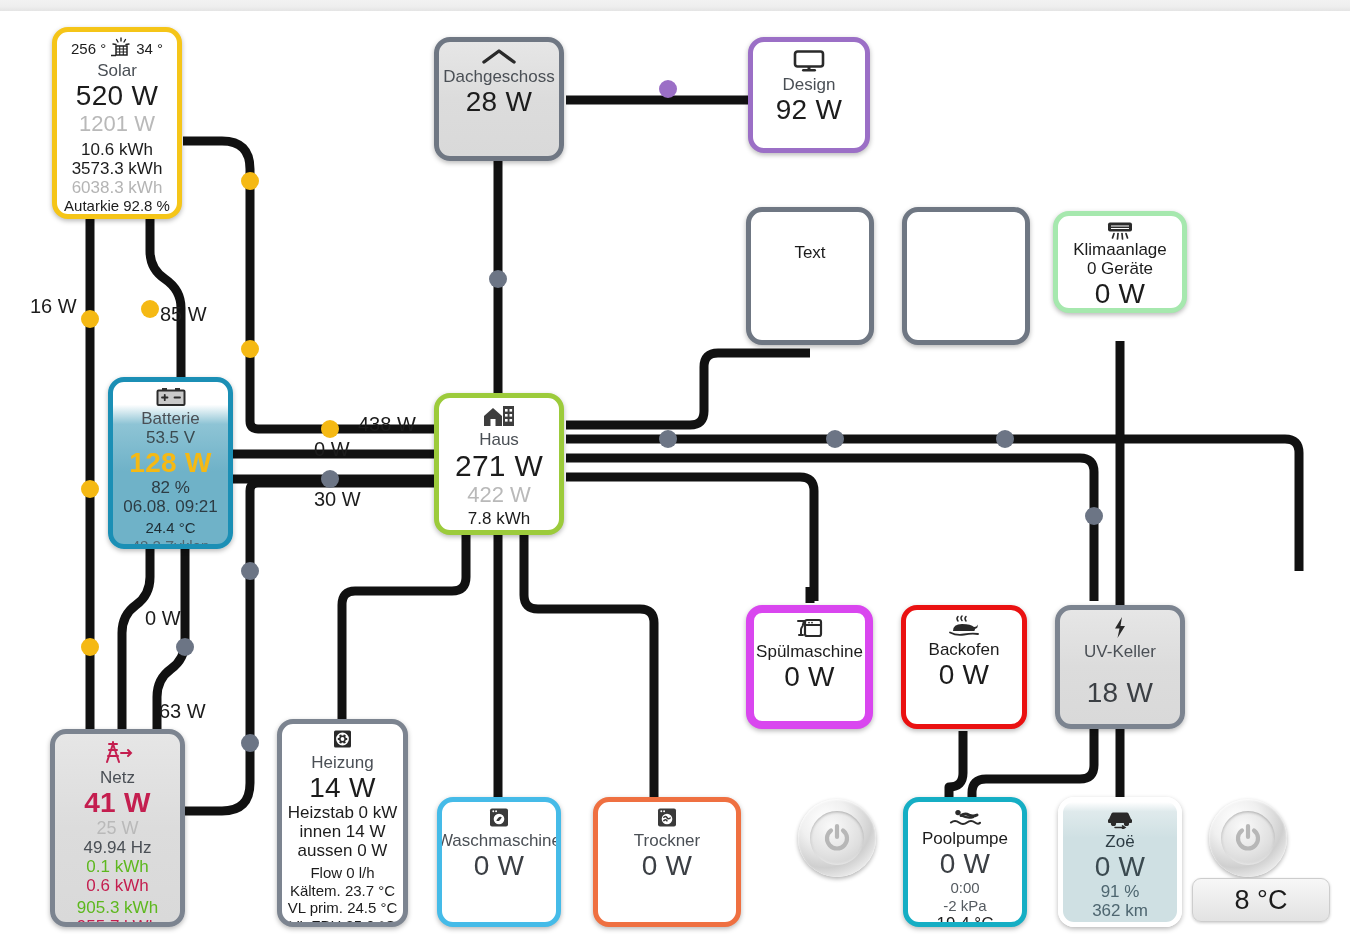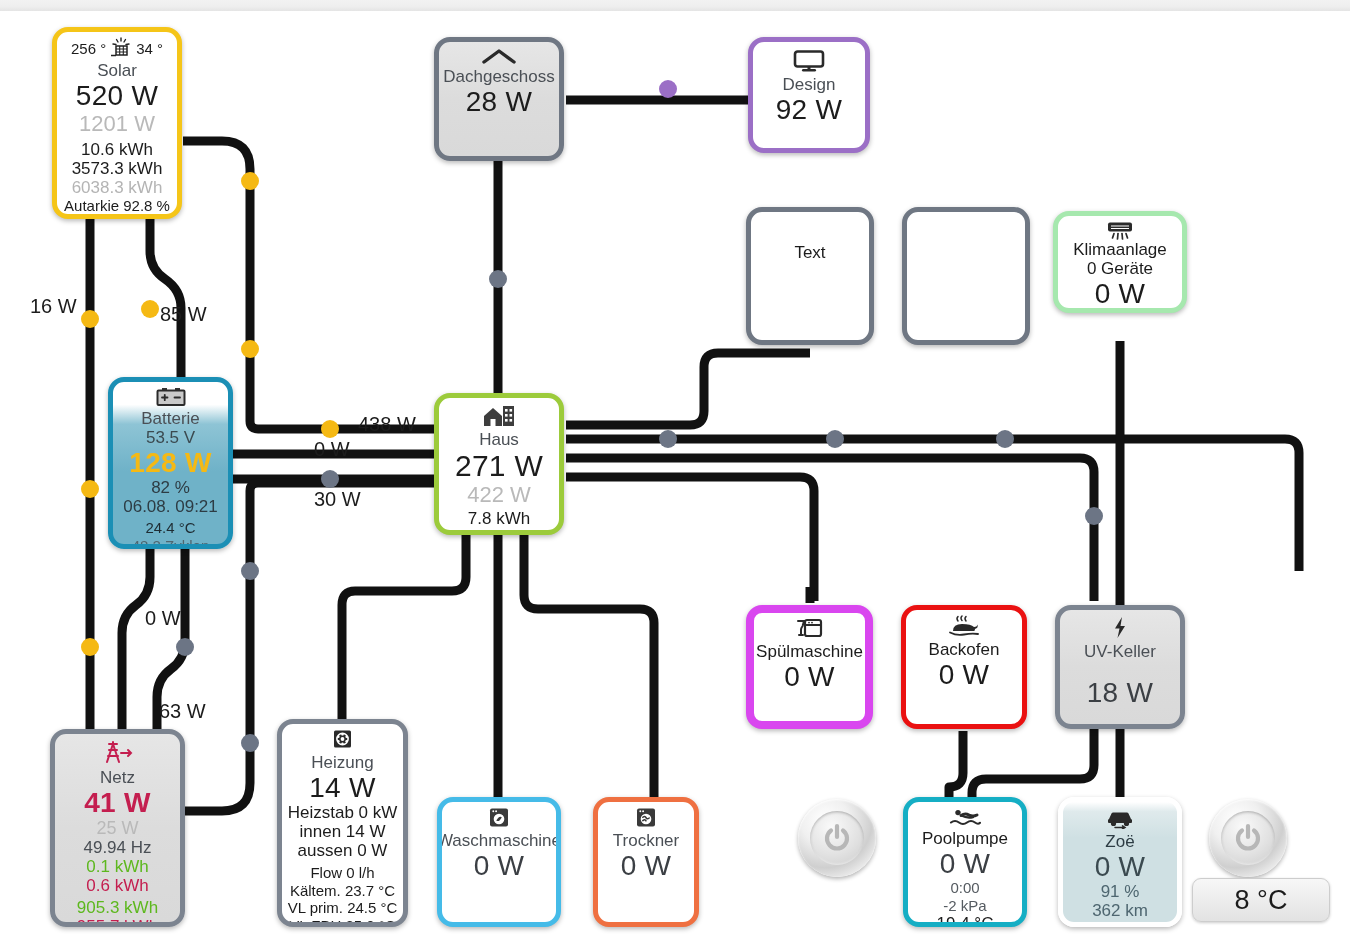--- a/index.html
+++ b/index.html
@@ -374,21 +374,21 @@
         <circle cx="11" cy="12" r="5.3" fill="#fff"></circle>
         <path d="M8.3 13.6 Q11 8.5 13.8 10.2 Q11 15.5 8.3 13.6 Z" fill="#3a3a3a"></path>
         <circle cx="5.3" cy="4.3" r="0.95" fill="#fff"></circle>
         <circle cx="8.1" cy="4.3" r="0.95" fill="#fff"></circle>
       </svg>
     </span>
     <div class="title" style="color:#4a4f55;">Waschmaschine</div>
     <div class="big" style="color:#3b3f44;">0 W</div>
   </div>
 
-  <div class="node" style="left:593px; top:786px; width:106px; height:130px; border:5px solid #ef7041;">
+  <div class="node" style="left:593px; top:786px; width:148px; height:130px; border:5px solid #ef7041;">
     <span class="icon" style="margin-top:2px;">
       <svg width="22" height="21" viewBox="0 0 22 21">
         <rect x="2" y="1.5" width="18" height="18" rx="2" fill="#3a3a3a"></rect>
         <circle cx="11" cy="12" r="5.3" fill="#fff"></circle>
         <path d="M7.8 10.3 Q10 8.4 11 10.6 Q12 12.8 14.2 11 M7.8 13.6 Q10 11.7 11 13.9" fill="none" stroke="#3a3a3a" stroke-width="1.5" stroke-linecap="round"></path>
         <circle cx="5.3" cy="4.3" r="0.95" fill="#fff"></circle>
         <circle cx="8.1" cy="4.3" r="0.95" fill="#fff"></circle>
       </svg>
     </span>
     <div class="title" style="color:#4a4f55;">Trockner</div>

